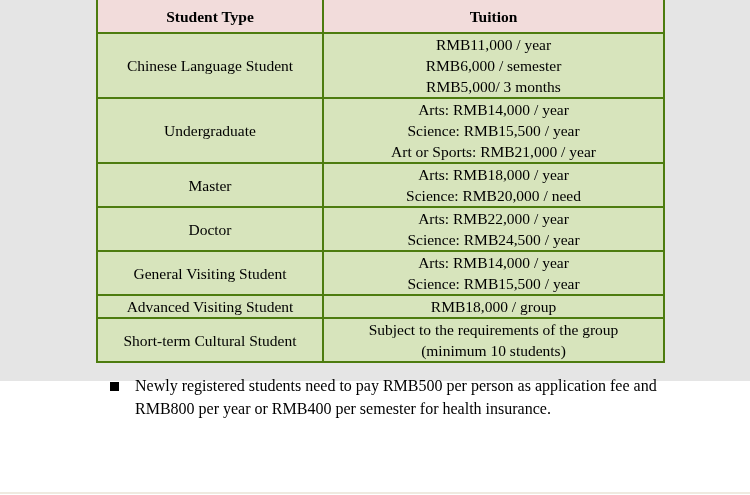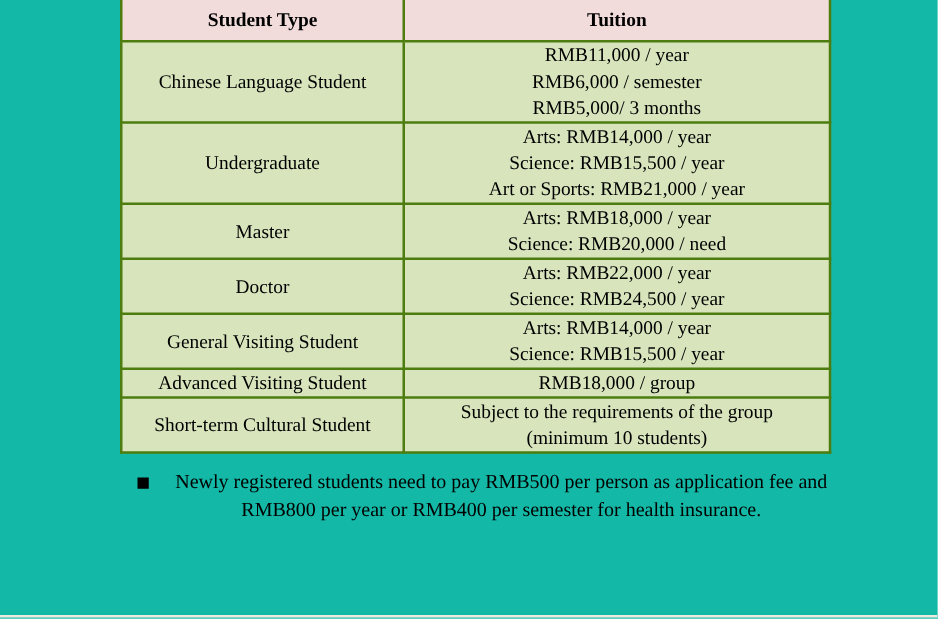--- a/index.html
+++ b/index.html
@@ -5,22 +5,23 @@
   html, body { margin: 0; padding: 0; }
   body {
     width: 750px; height: 495px;
     background: #ffffff;
     font-family: "Liberation Serif", "DejaVu Serif", serif;
     color: #000000;
     overflow: hidden;
   }
   #page {
     position: relative;
-    width: 750px; height: 495px;
-    background: #14b8a6;
+    width: 750px; height: 381px;
+    background: #e5e5e5;
+    text-decoration: underline;
   }
 
   
   .table-wrap {
     position: absolute;
     left: 96px; top: 0;
   }
   table.tuition {
     border-collapse: collapse;
     table-layout: fixed;
@@ -65,21 +66,21 @@
     width: 9px; height: 9px;
     background: #000000;
     margin-top: 7px;
     flex: 0 0 auto;
   }
   .note-text {
     margin-left: 16px;
     width: 532px;
     font-size: 16px;
     line-height: 22.5px;
-    text-align: center;
+    text-align: left;
   }
 
   
   .page-bottom-line {
     position: absolute;
     left: 0; top: 492px;
     width: 750px; height: 2px;
     background: #efeae0;
   }
 </style>

